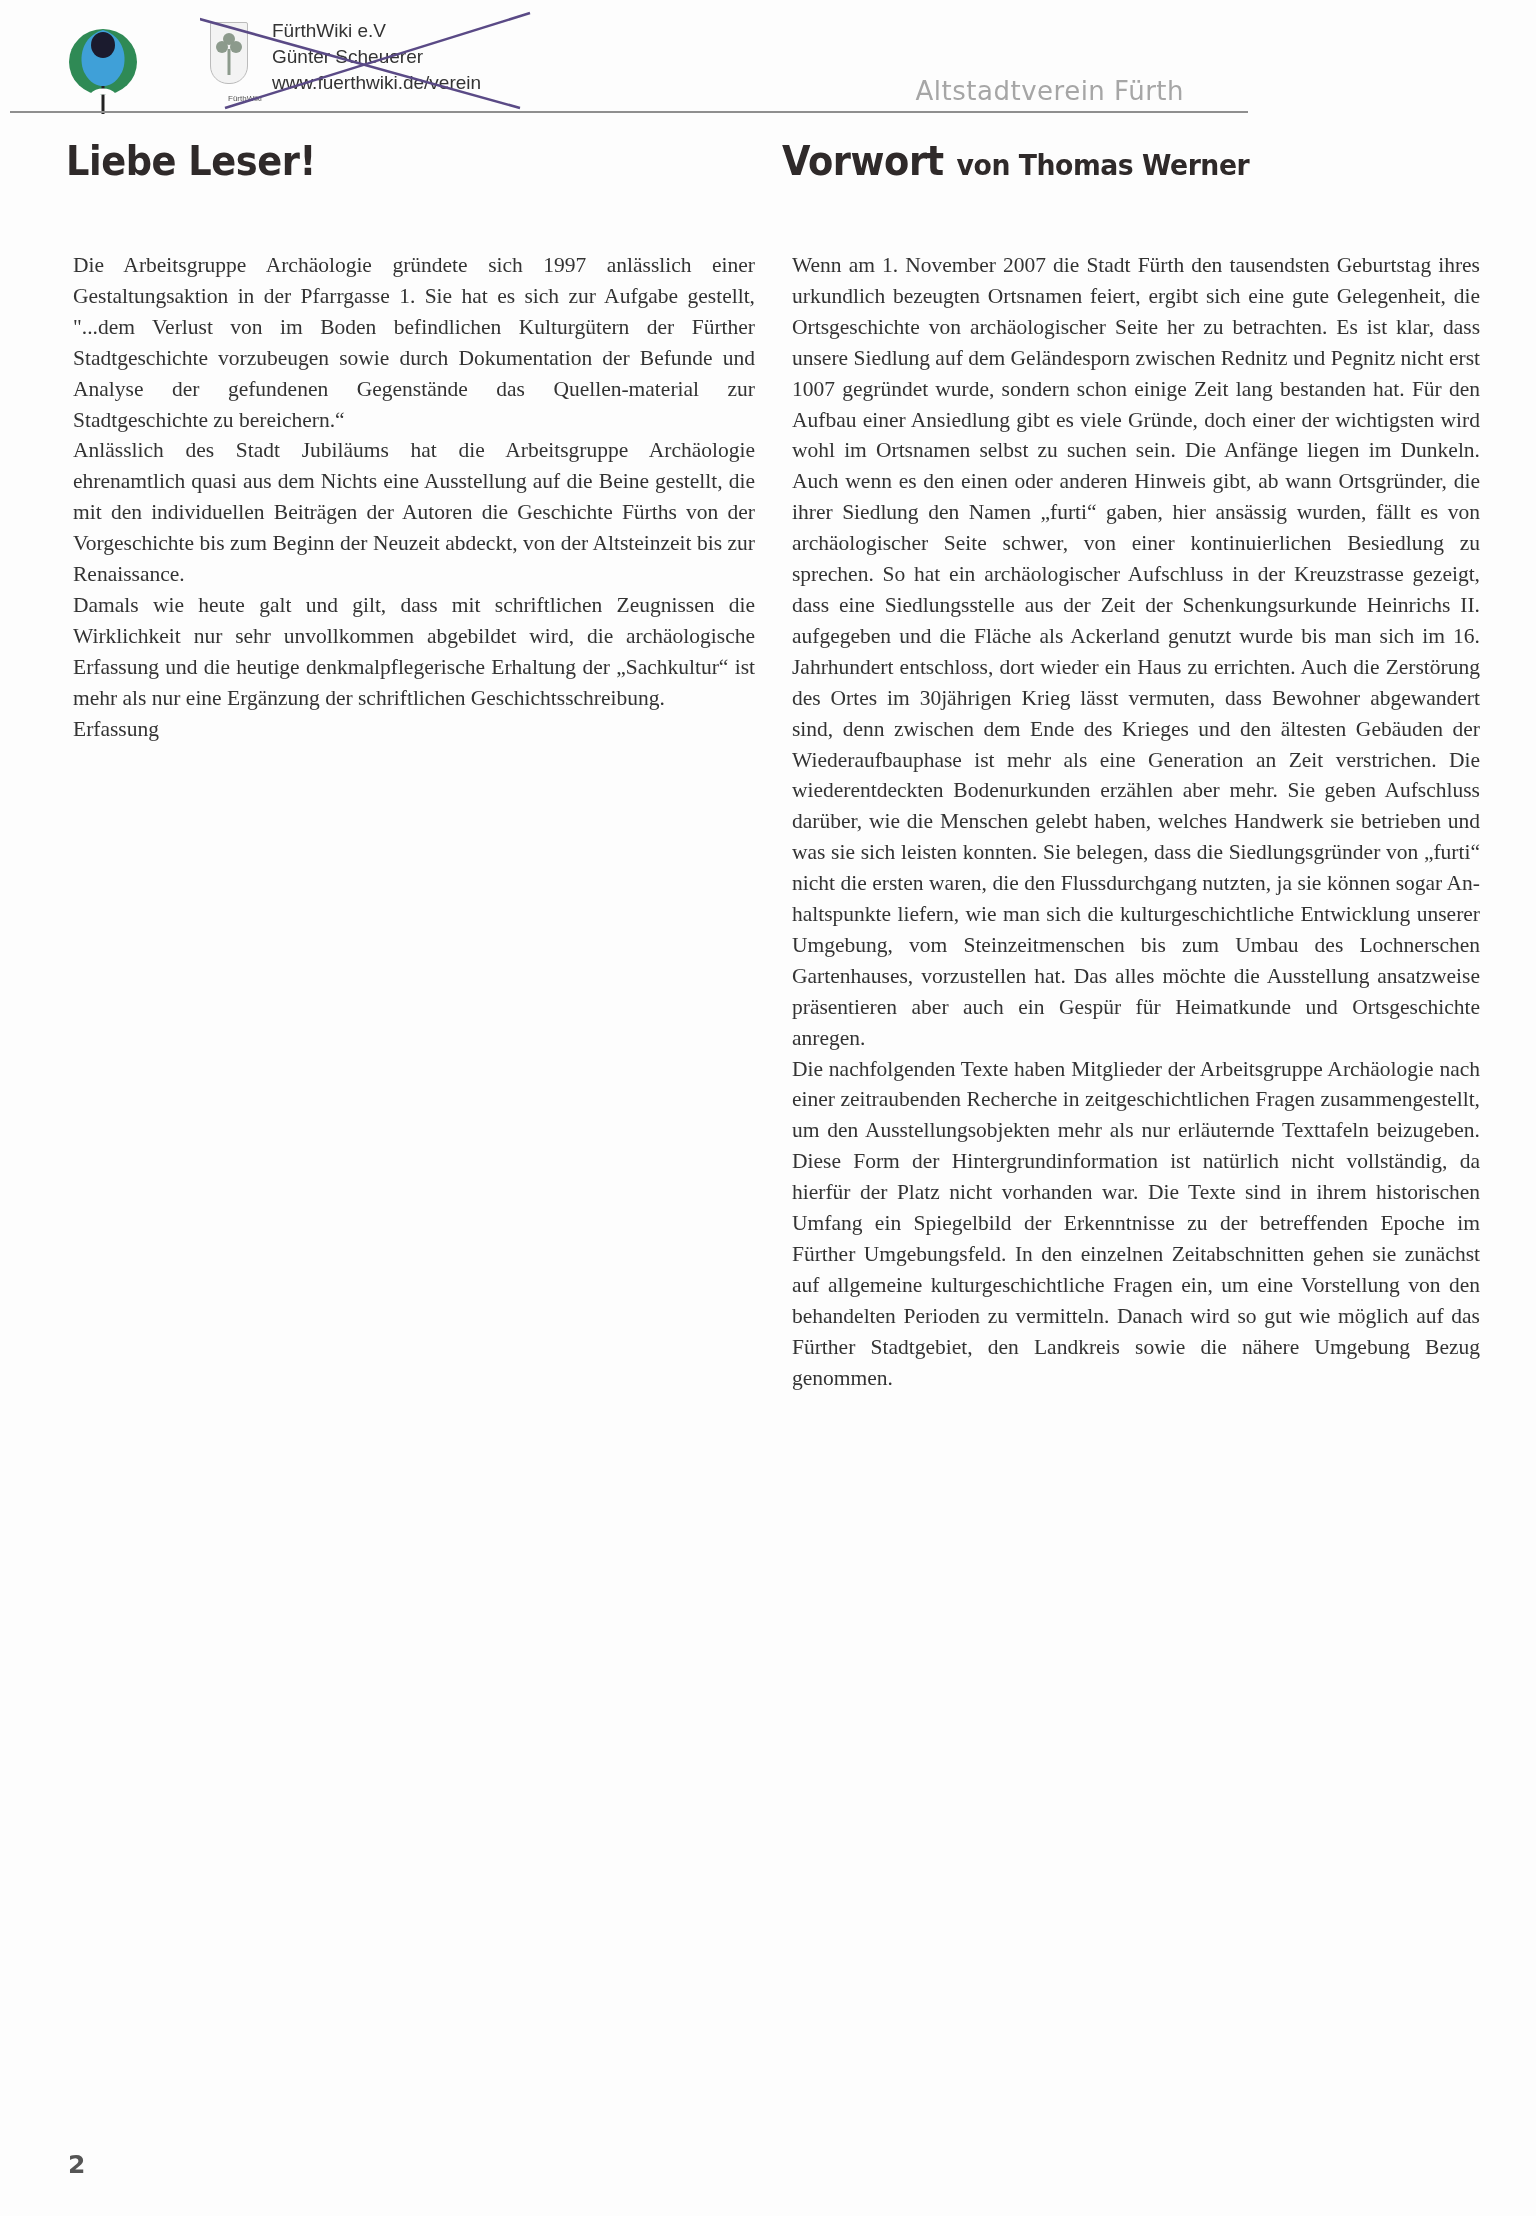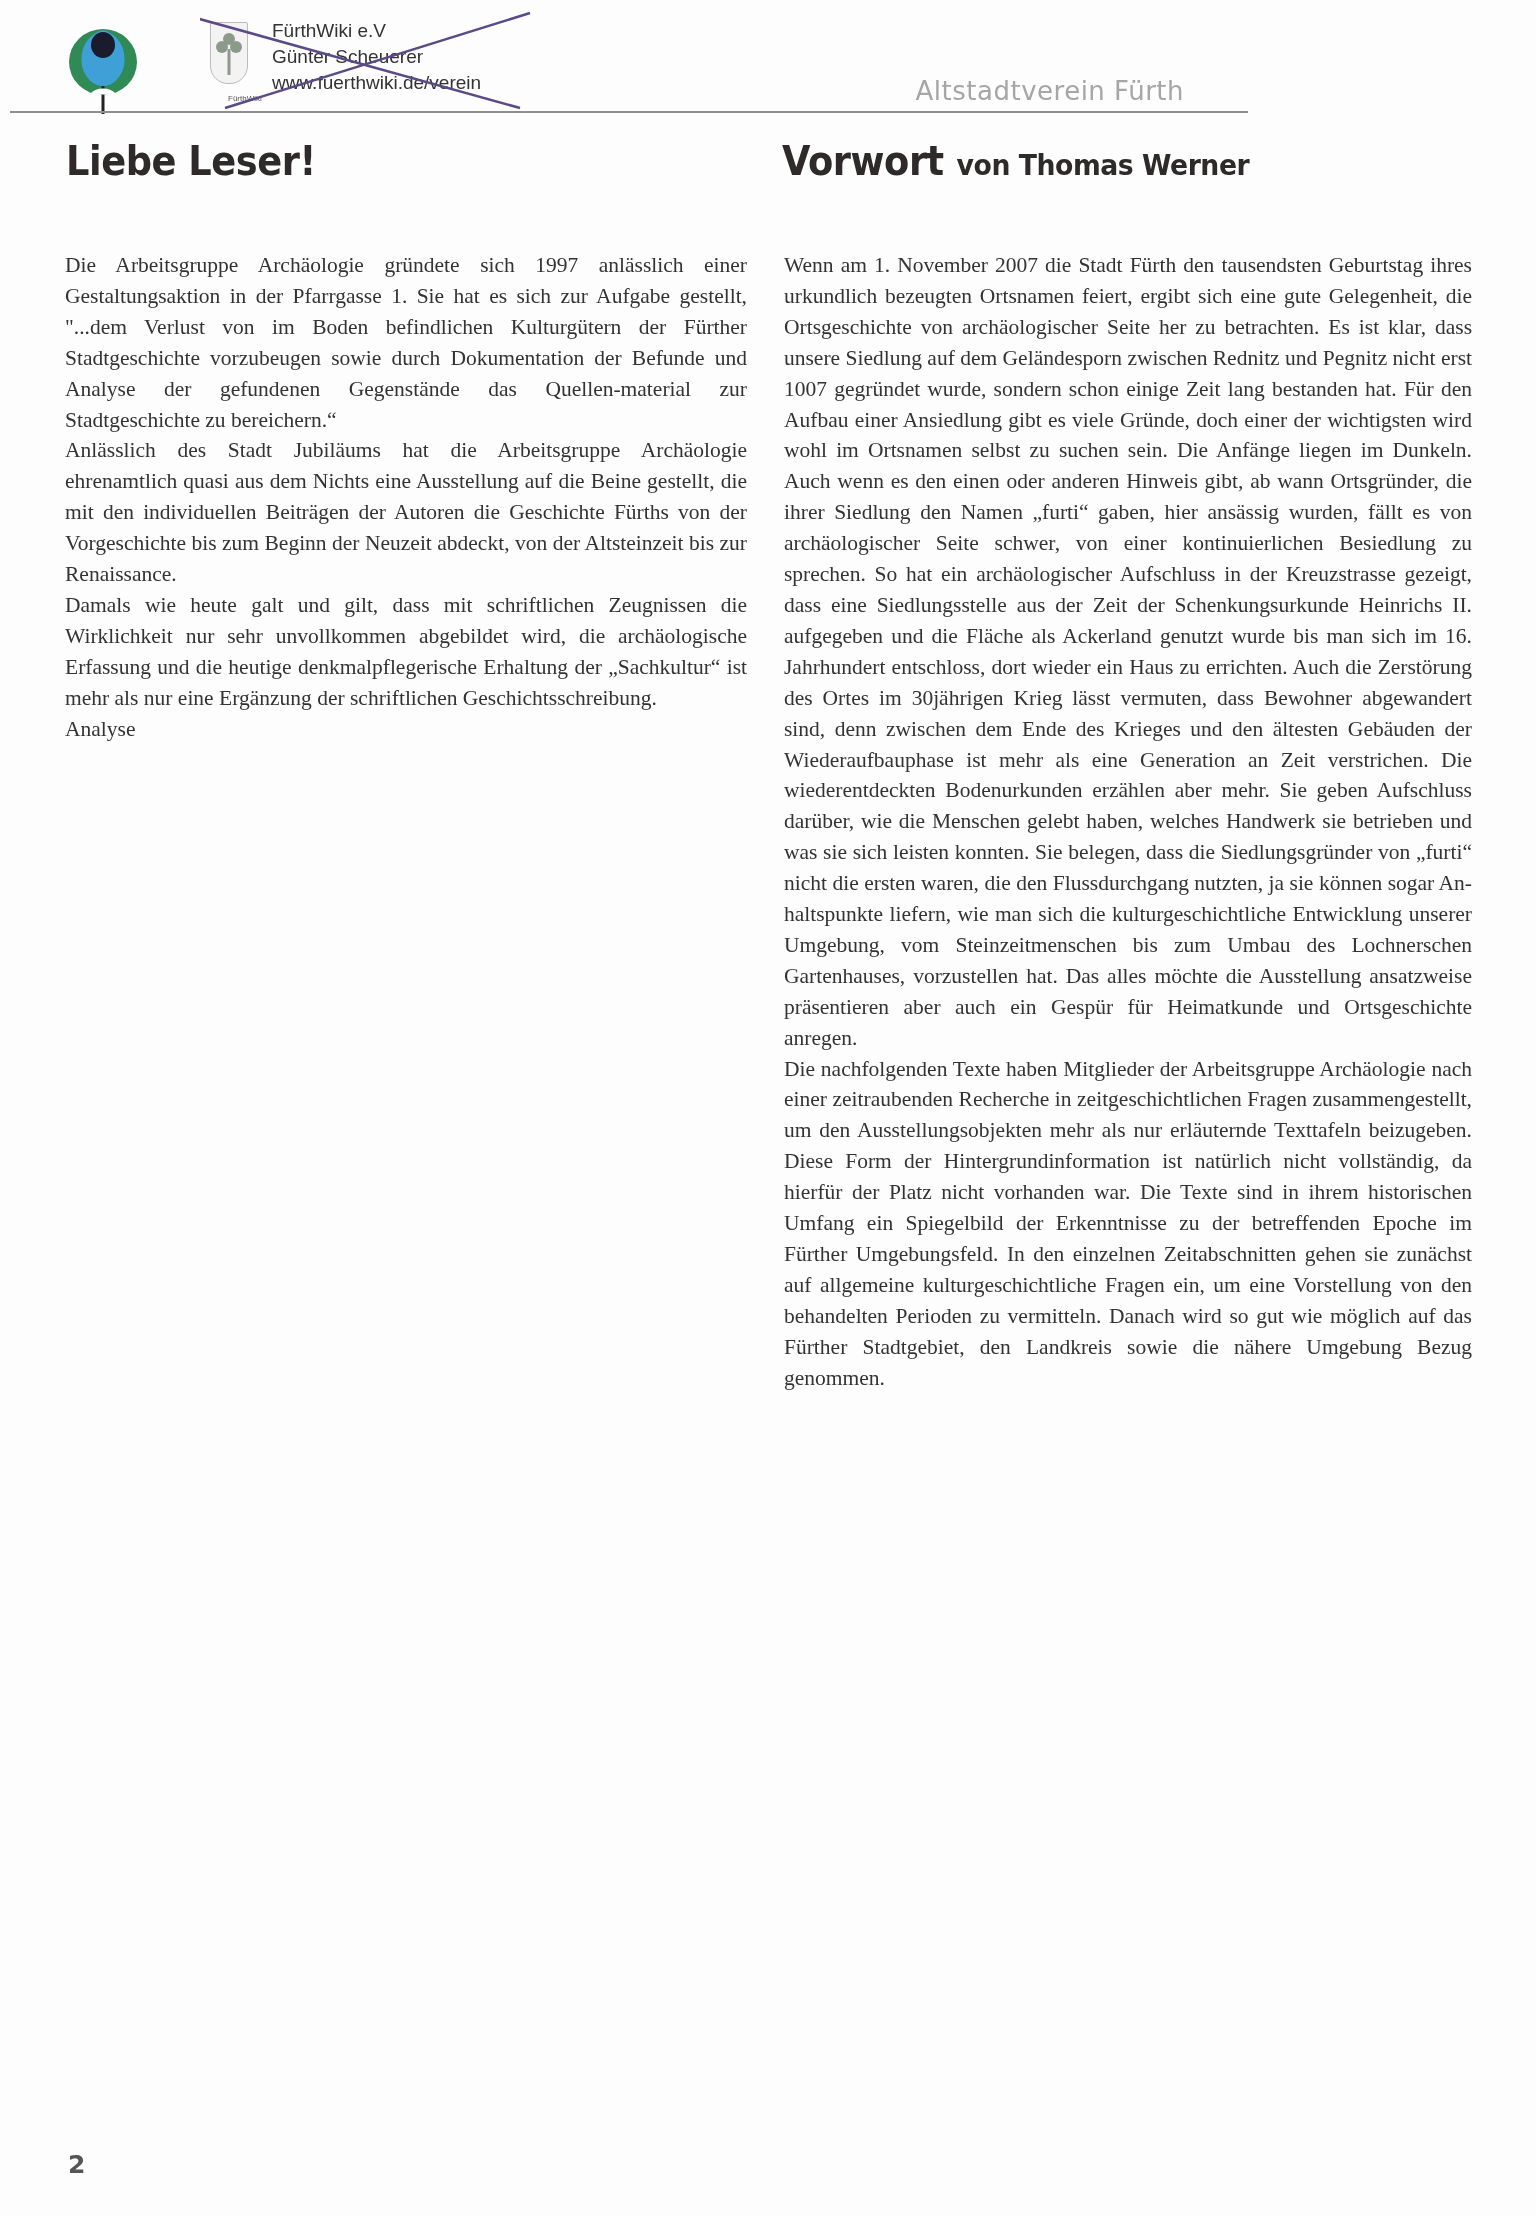--- a/index.html
+++ b/index.html
@@ -13,21 +13,21 @@
   .stamp { position: absolute; left: 200px; top: 10px; width: 340px; height: 100px; }
   .stamp .shield { position: absolute; left: 10px; top: 12px; width: 36px; height: 60px; border: 1px solid #bbb; border-radius: 2px 2px 18px 18px; background: #f3f3f3; }
   .stamp .line { position: absolute; font-family: "Liberation Sans", sans-serif; font-size: 19px; color: #333; white-space: nowrap; }
   .stamp .cross { position: absolute; left: 0; top: 0; }
   .stamp .tiny { position: absolute; left: 28px; top: 84px; font-size: 8px; color: #555; font-family: "Liberation Sans", sans-serif; }
   .brand { position: absolute; right: 64px; top: 76px; font-family: "DejaVu Sans", sans-serif; font-size: 26px; color: #a6a6a6; letter-spacing: 0.5px; }
   .h1 { position: absolute; top: 138px; font-family: "DejaVu Sans", sans-serif; font-weight: bold; color: #2f2a2a; font-size: 40px; letter-spacing: -0.5px; white-space: nowrap; transform: scaleX(0.92); transform-origin: left center; }
   .h1-left { left: 66px; }
   .h1-right { left: 782px; }
   .h1 .sub { font-size: 29px; margin-left: 14px; }
-  .col { position: absolute; top: 250px; font-size: 21.5px; line-height: 30.9px; color: #333; }
+  .col { position: absolute; top: 250px; font-size: 21.5px; line-height: 30.9px; color: #333; margin-left: 8px; }
   .col p { margin: 0; text-align: justify; hyphens: manual; }
   .col-left { left: 65px; width: 682px; }
   .col-right { left: 784px; width: 688px; }
   .sig { margin-top: 30.9px !important; text-align: left !important; }
   .pagenum { position: absolute; left: 68px; top: 2150px; font-family: "DejaVu Sans", sans-serif; font-weight: bold; font-size: 25px; color: #555; }
 </style>
 </head>
 <body>
 
 <div class="header">
@@ -62,21 +62,21 @@
   <div class="rule"></div>
 </div>
 
 <div class="h1 h1-left">Liebe Leser!</div>
 <div class="h1 h1-right"><span>Vorwort</span><span class="sub">von Thomas Werner</span></div>
 
 <div class="col col-left">
   <p>Die Arbeitsgruppe Archäologie gründete sich 1997 anlässlich einer Gestaltungsaktion in der Pfarrgasse 1. Sie hat es sich zur Aufgabe gestellt, "...dem Verlust von im Boden befindlichen Kulturgütern der Fürther Stadtgeschichte vorzubeugen sowie durch Dokumentation der Befunde und Analyse der gefundenen Gegenstände das Quellen-material zur Stadtgeschichte zu berei­chern.“</p>
   <p>Anlässlich des Stadt Jubiläums hat die Arbeitsgruppe Archäo­logie ehrenamtlich quasi aus dem Nichts eine Ausstellung auf die Beine gestellt, die mit den individuellen Beiträgen der Autoren die Geschichte Fürths von der Vorgeschichte bis zum Beginn der Neuzeit abdeckt, von der Altsteinzeit bis zur Renais­sance.</p>
   <p>Damals wie heute galt und gilt, dass mit schriftlichen Zeug­nissen die Wirklichkeit nur sehr unvollkommen abgebildet wird, die archäologische Erfassung und die heutige denkmalpflegeri­sche Erhaltung der „Sachkultur“ ist mehr als nur eine Ergänzung der schriftlichen Geschichtsschreibung.</p>
-  <p style="text-align:left">Analyse</p>
+  <p style="text-align:left">Erfassung</p>
 </div>
 
 <div class="col col-right">
   <p>Wenn am 1. November 2007 die Stadt Fürth den tausendsten Geburtstag ihres urkundlich bezeugten Ortsnamen feiert, ergibt sich eine gute Gelegenheit, die Ortsgeschichte von archäologi­scher Seite her zu betrachten. Es ist klar, dass unsere Siedlung auf dem Geländesporn zwischen Rednitz und Pegnitz nicht erst 1007 gegründet wurde, sondern schon einige Zeit lang bestan­den hat. Für den Aufbau einer Ansiedlung gibt es viele Gründe, doch einer der wichtigsten wird wohl im Ortsnamen selbst zu suchen sein. Die Anfänge liegen im Dunkeln. Auch wenn es den einen oder anderen Hinweis gibt, ab wann Ortsgründer, die ihrer Siedlung den Namen „furti“ gaben, hier ansässig wurden, fällt es von archäologischer Seite schwer, von einer kontinuierlichen Besiedlung zu sprechen. So hat ein archäologischer Aufschluss in der Kreuzstrasse gezeigt, dass eine Siedlungsstelle aus der Zeit der Schenkungsurkunde Heinrichs II. aufgegeben und die Fläche als Ackerland genutzt wurde bis man sich im 16. Jahr­hundert entschloss, dort wieder ein Haus zu errichten. Auch die Zerstörung des Ortes im 30jährigen Krieg lässt vermuten, dass Bewohner abgewandert sind, denn zwischen dem Ende des Krieges und den ältesten Gebäuden der Wiederaufbauphase ist mehr als eine Generation an Zeit verstrichen. Die wiederent­deckten Bodenurkunden erzählen aber mehr. Sie geben Auf­schluss darüber, wie die Menschen gelebt haben, welches Hand­werk sie betrieben und was sie sich leisten konnten. Sie bele­gen, dass die Siedlungsgründer von „furti“ nicht die ersten waren, die den Flussdurchgang nutzten, ja sie können sogar An­haltspunkte liefern, wie man sich die kulturgeschichtliche Ent­wicklung unserer Umgebung, vom Steinzeitmenschen bis zum Umbau des Lochnerschen Gartenhauses, vorzustellen hat. Das alles möchte die Ausstellung ansatzweise präsentieren aber auch ein Gespür für Heimatkunde und Ortsgeschichte anregen.</p>
   <p>Die nachfolgenden Texte haben Mitglieder der Arbeitsgruppe Archäologie nach einer zeitraubenden Recherche in zeitge­schichtlichen Fragen zusammengestellt, um den Ausstellungs­objekten mehr als nur erläuternde Texttafeln beizugeben. Diese Form der Hintergrundinformation ist natürlich nicht vollständig, da hierfür der Platz nicht vorhanden war. Die Texte sind in ihrem historischen Umfang ein Spiegelbild der Erkenntnisse zu der betreffenden Epoche im Fürther Umgebungsfeld. In den einzel­nen Zeitabschnitten gehen sie zunächst auf allgemeine kultur­geschichtliche Fragen ein, um eine Vorstellung von den behan­delten Perioden zu vermitteln. Danach wird so gut wie möglich auf das Fürther Stadtgebiet, den Landkreis sowie die nähere Umgebung Bezug genommen.</p>
 </div>
 
 <div class="pagenum">2</div>
 
 </body></html>

